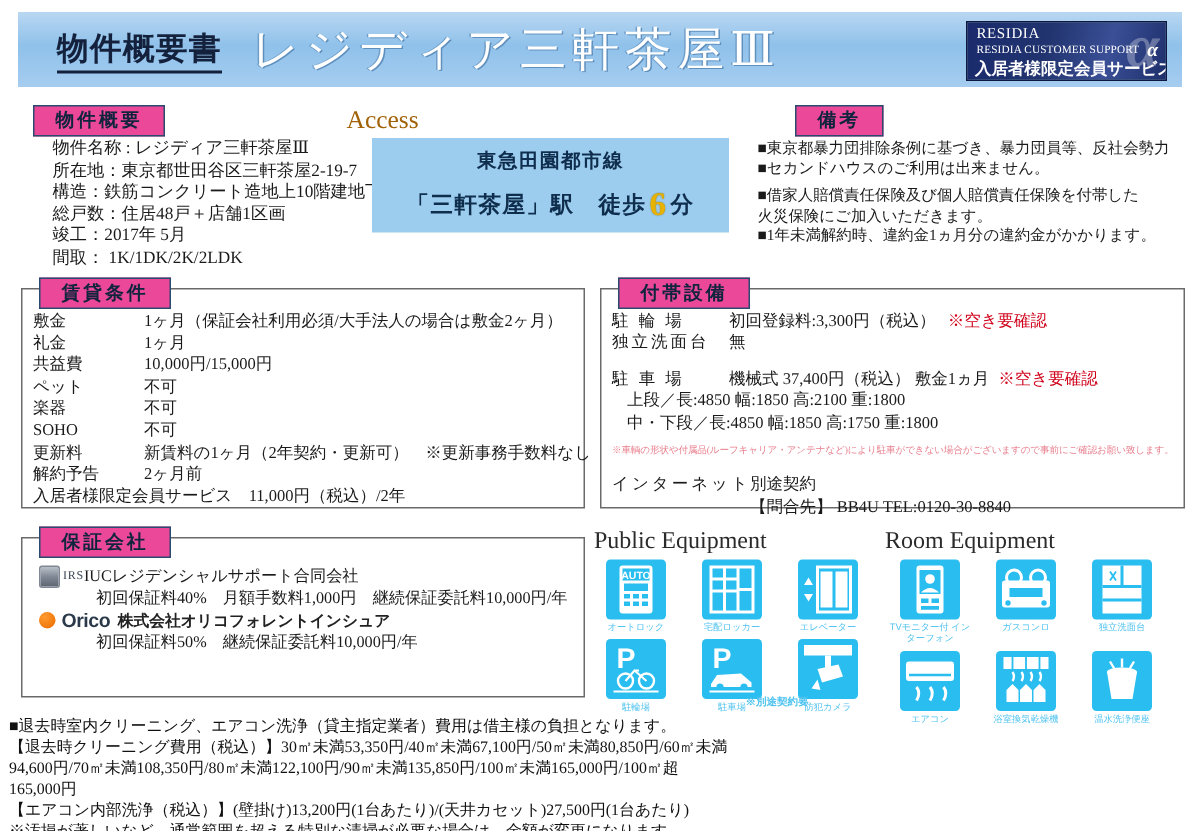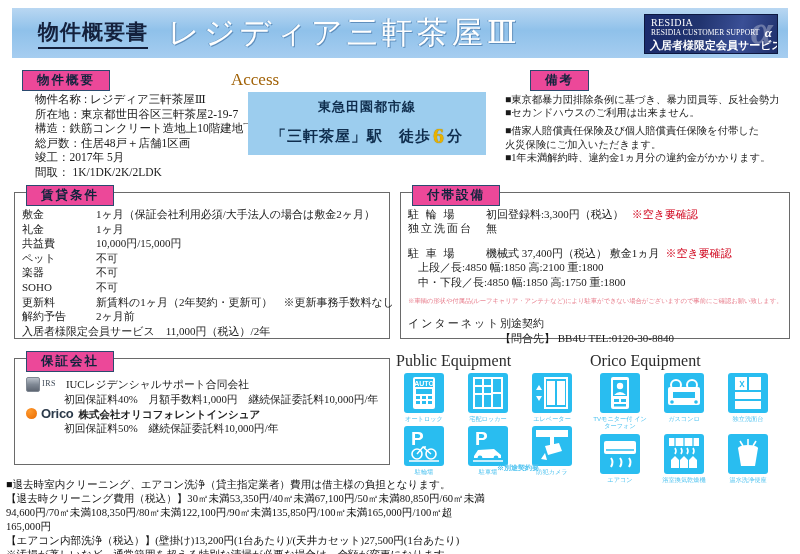--- a/index.html
+++ b/index.html
@@ -104,21 +104,21 @@
   .gc-box{left:14px;top:358px;width:374px;height:105px;}
   .gc-tag{position:absolute;left:26px;top:351px;z-index:3;}
   .gc-body{position:absolute;left:26px;top:377px;width:360px;font-size:10.8px;line-height:14.5px;}
   .gc-line{display:flex;align-items:center;white-space:nowrap;}
   .gc-indent{padding-left:38px;white-space:nowrap;}
   .iuc-mark{
     width:12px;height:13px;flex:none;margin-right:2px;
     background:linear-gradient(to bottom,#b9c0c9 0%,#7f8894 50%,#5e6672 100%);
     border:1px solid #808893;border-radius:2px;
   }
-  .iuc-txt{font-size:8px;color:#3b4654;letter-spacing:.5px;margin-right:10px;
+  .iuc-txt{font-size:8px;color:#3b4654;letter-spacing:.5px;margin-right:0;
     font-family:"Liberation Serif",serif;}
   .orico-dot{width:11px;height:11px;border-radius:50%;
     background:radial-gradient(circle at 35% 30%,#ff9a2e,#e96a00);flex:none;margin-right:4px;}
   .orico-name{font-size:13px;font-weight:bold;color:#2b3a4a;letter-spacing:-.3px;
     font-family:"Liberation Sans",sans-serif;margin-right:5px;}
   .orico-sub{font-size:10.5px;font-weight:bold;color:#222;
     font-family:"Liberation Sans",sans-serif;}
 
   
   .eq-head{position:absolute;font-size:16px;color:#2b2b2b;
@@ -356,21 +356,21 @@
           <rect x="18" y="11" width="4" height="8" fill="#fff"></rect>
           <path d="M13 20 L27 17 L30 25 L16 29 Z" fill="#fff"></path>
           <path d="M13 27 L9 33 L15 34 Z" fill="#fff"></path>
         </svg>
       </div>
       <div class="eq-lab">防犯カメラ</div>
     </div>
   </div>
   <div class="eq-note" style="left:497px;top:463px">※別途契約要</div>
 
-  <div class="eq-head" style="left:590px;top:352px">Orico Equipment</div>
+  <div class="eq-head" style="left:590px;top:352px">Room Equipment</div>
   <div class="eq-grid" style="left:594px;top:373px">
 
     <div class="eq-cell">
       <div class="eq-ico">
         <svg width="40" height="40" viewBox="0 0 40 40" aria-hidden="true">
           <rect x="11" y="4" width="18" height="32" rx="2" fill="#fff"></rect>
           <rect x="13" y="7" width="14" height="16" fill="#29bdf0"></rect>
           <circle cx="20" cy="13" r="3.2" fill="#fff"></circle>
           <path d="M14 22 Q20 16 26 22 Z" fill="#fff"></path>
           <rect x="14" y="26" width="5" height="3" fill="#29bdf0"></rect>

